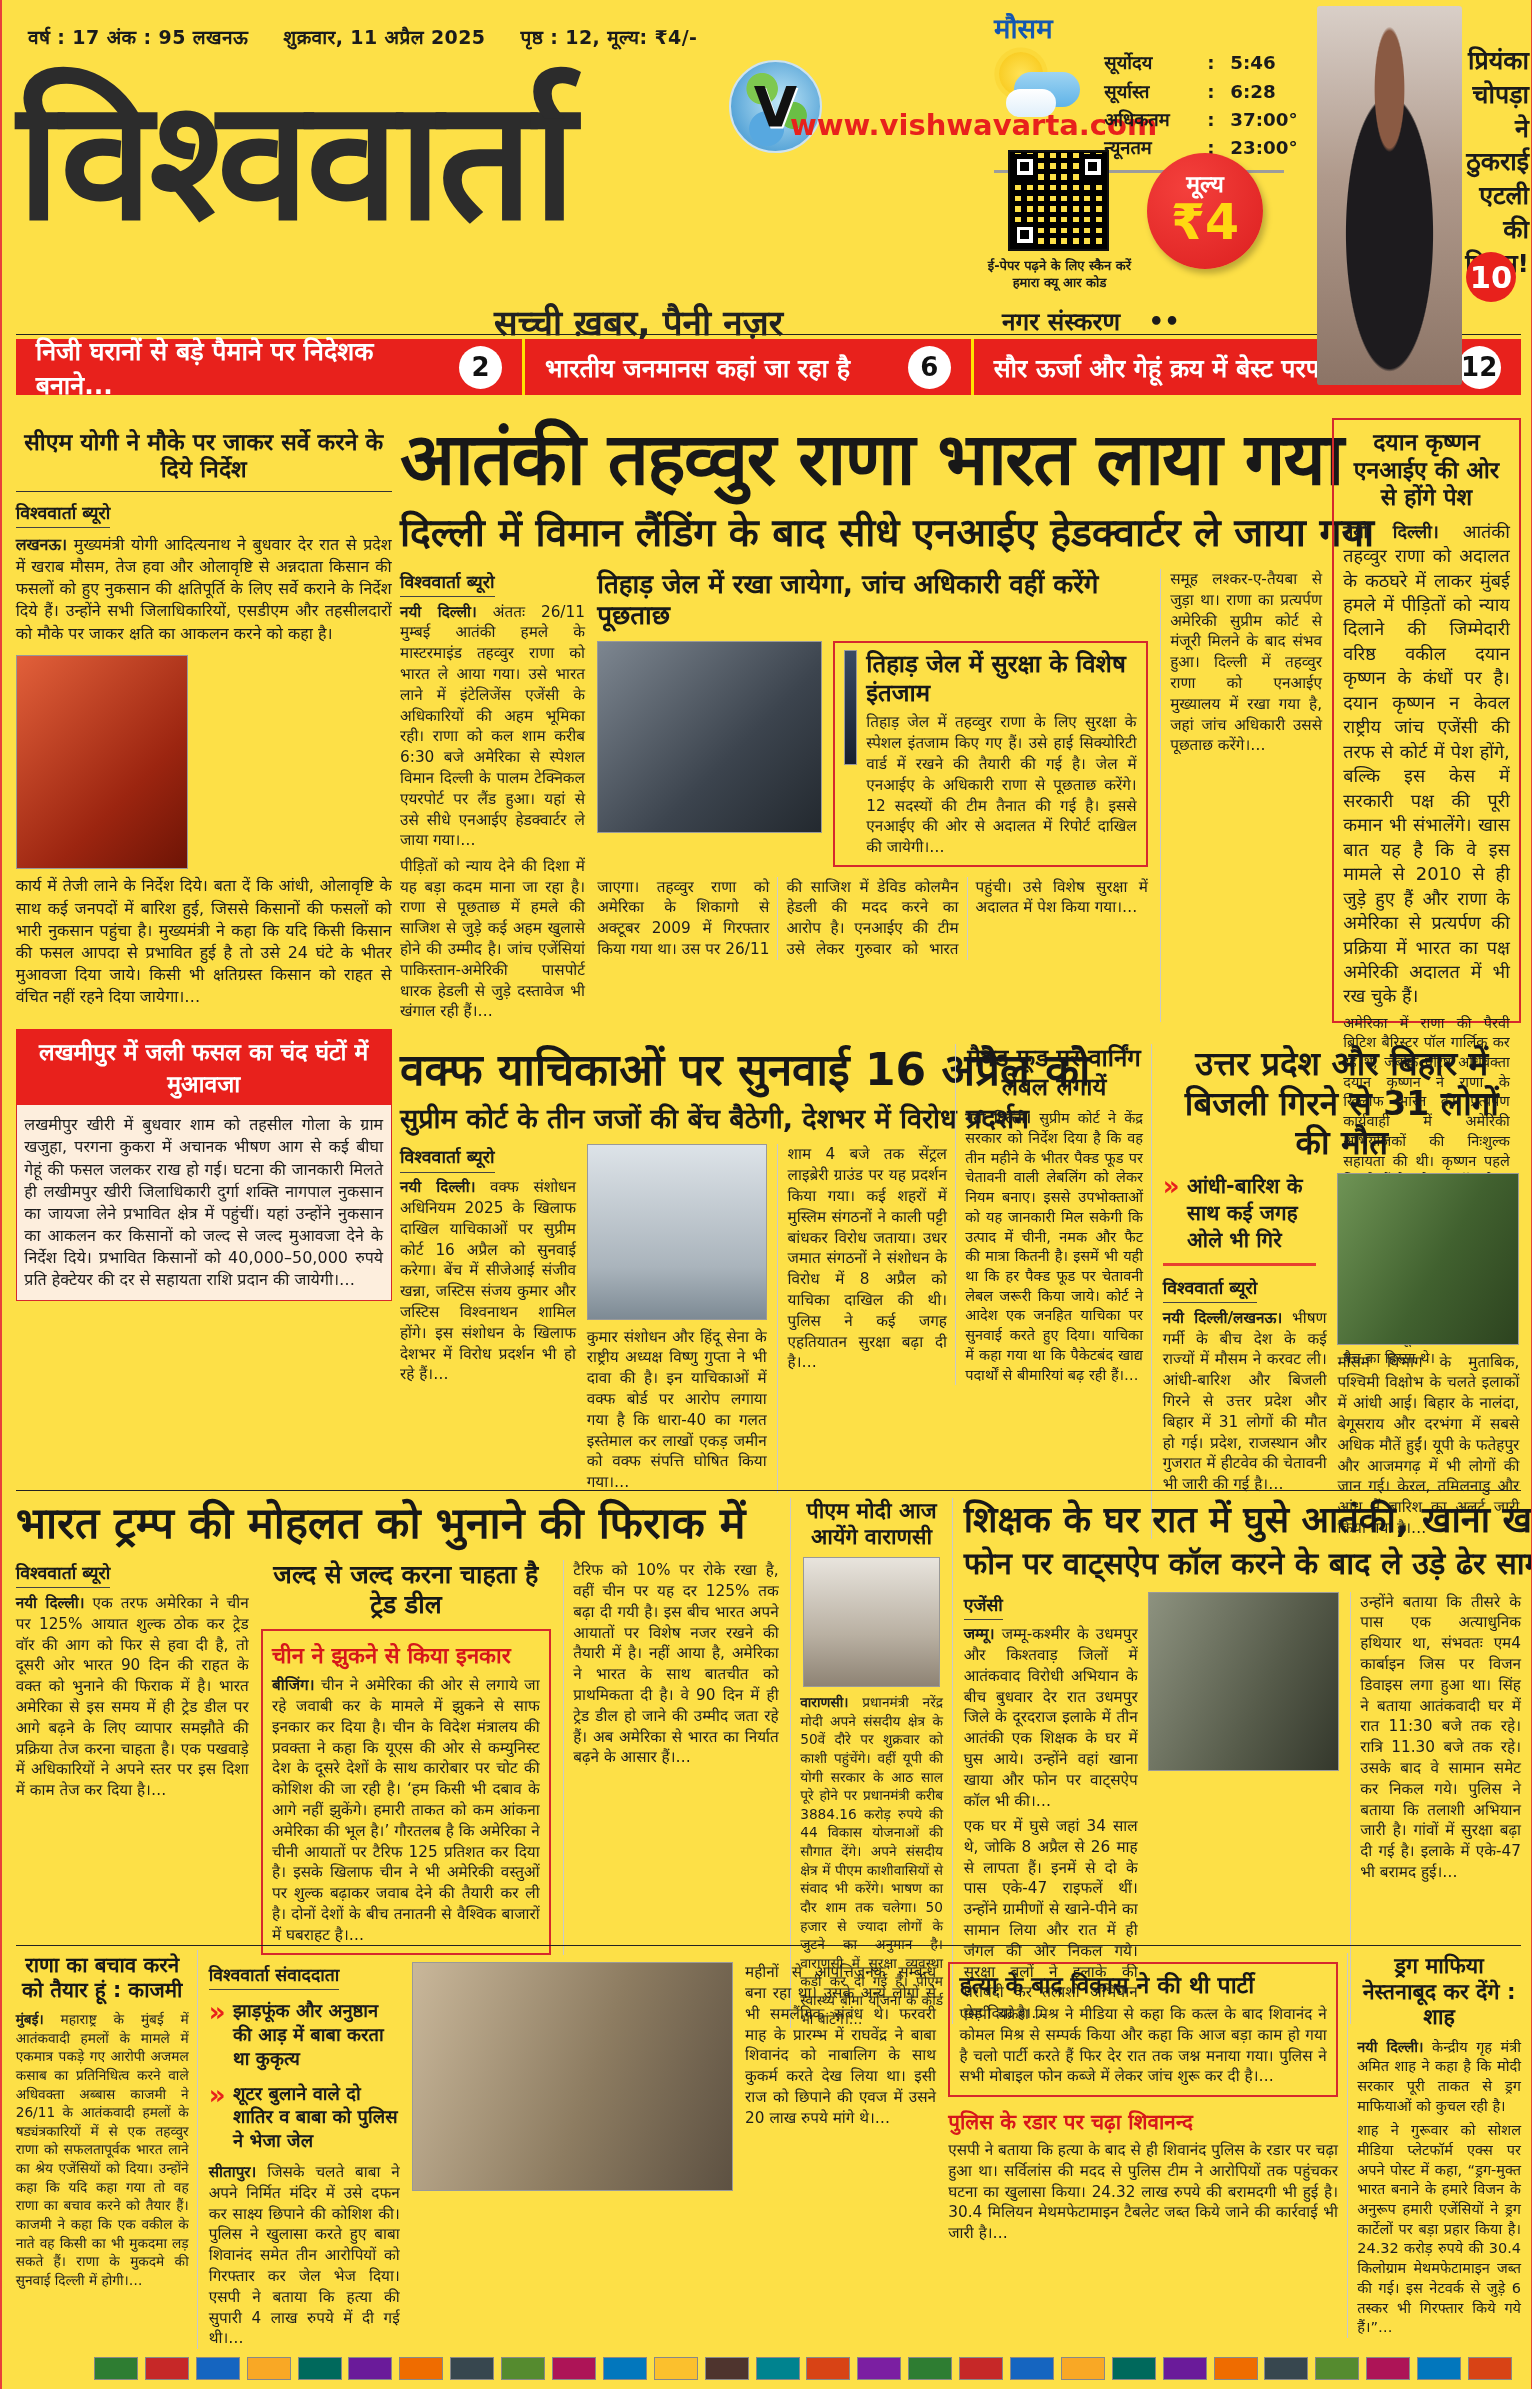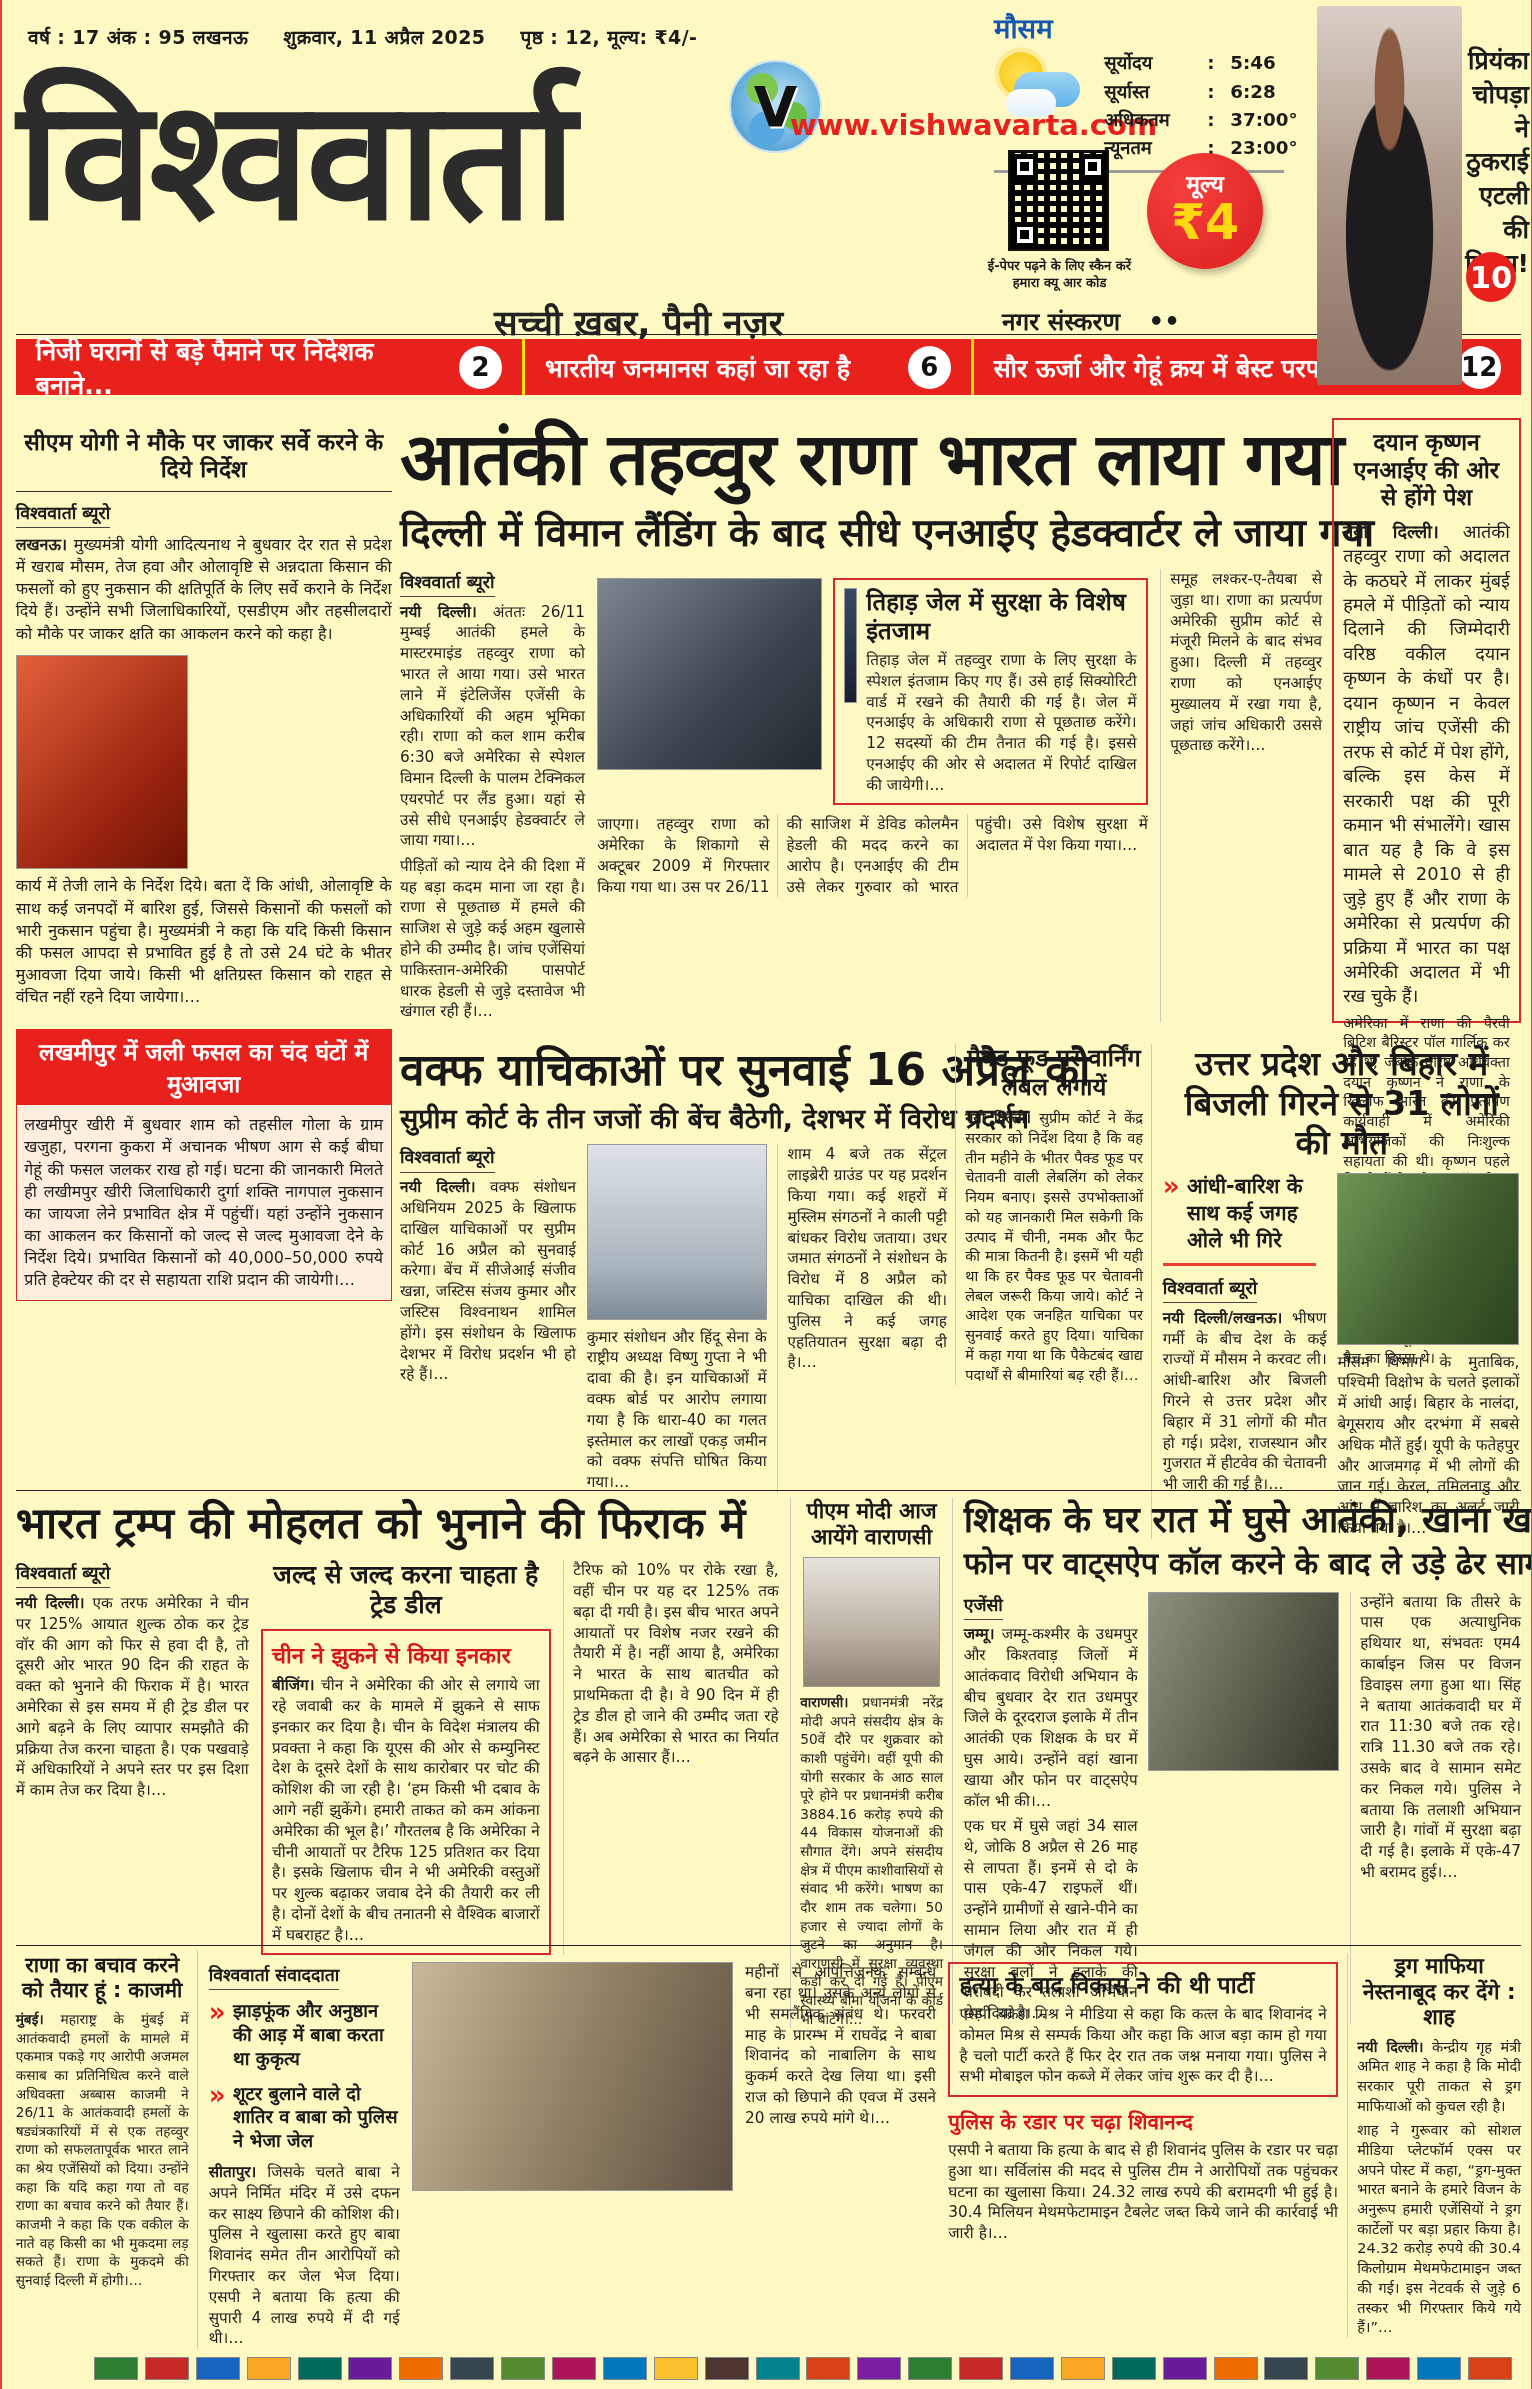--- a/index.html
+++ b/index.html
@@ -1,18 +1,18 @@
 <!DOCTYPE html>
 <html lang="hi" style="font-size:12.2px"><head>
 <meta charset="utf-8">
 <style>
   * { margin:0; padding:0; box-sizing:border-box; }
   html,body { background:#e9e9e9; }
   body { font-family:"DejaVu Sans","Liberation Sans",sans-serif; color:#1b1b1b; }
-  #page { position:relative; width:1533px; height:2389px; background:#fef9c3; margin:0 auto;
+  #page { position:relative; width:1533px; height:2389px; background:#fde047; margin:0 auto;
           border-left:2.3px solid #e8403a; border-right:2.3px solid #e8403a; overflow:hidden; }
   .abs { position:absolute; }
 
   
   .issueline { font-size:19px; font-weight:bold; letter-spacing:0.4px; }
   .issueline span { margin-right:35px; }
   .masthead-title { font-size:166px; font-weight:900; color:#2c2c2c; line-height:1.25; white-space:nowrap; letter-spacing:-3.1px; }
   .website { color:#e8211c; font-size:29px; font-weight:bold; }
   .tagline { font-size:35px; font-weight:900; color:#222; }
   .edition { font-size:24.4px; font-weight:900; }
@@ -210,20 +210,21 @@
     <div style="display:flex; gap:12.2px; margin-top:12.2px;">
       <div style="width:185px;">
         <div class="byline">विश्ववार्ता ब्यूरो</div>
         <div class="body-sm" style="margin-top:4.6px;">
           <span class="dl">नयी दिल्ली।</span>
           <span>अंततः 26/11 मुम्बई आतंकी हमले के मास्टरमाइंड तहव्वुर राणा को भारत ले आया गया। उसे भारत लाने में इंटेलिजेंस एजेंसी के अधिकारियों की अहम भूमिका रही। राणा को कल शाम करीब 6:30 बजे अमेरिका से स्पेशल विमान दिल्ली के पालम टेक्निकल एयरपोर्ट पर लैंड हुआ। यहां से उसे सीधे एनआईए हेडक्वार्टर ले जाया गया।…</span>
         </div>
         <div class="body-sm" style="margin-top:4.6px;">पीड़ितों को न्याय देने की दिशा में यह बड़ा कदम माना जा रहा है। राणा से पूछताछ में हमले की साजिश से जुड़े कई अहम खुलासे होने की उम्मीद है। जांच एजेंसियां पाकिस्तान-अमेरिकी पासपोर्ट धारक हेडली से जुड़े दस्तावेज भी खंगाल रही हैं।…</div>
       </div>
       <div style="flex:1;">
+        <div class="t" style="font-size:26px;">तिहाड़ जेल में रखा जायेगा, जांच अधिकारी वहीं करेंगे पूछताछ</div>
         <div style="display:flex; gap:10.7px; margin-top:9.2px;">
           <div class="photo" style="width:225px; height:192px; background:linear-gradient(135deg,#7d8690,#3c444e 60%,#23292f);"></div>
           <div class="rbox" style="flex:1; padding:7.6px 9.2px; display:flex; gap:9.2px;">
             <div class="photo" style="width:66px; height:115px; background:linear-gradient(#394a63,#18202e);"></div>
             <div>
               <div class="t" style="font-size:24px;">तिहाड़ जेल में सुरक्षा के विशेष इंतजाम</div>
               <div class="body-sm" style="margin-top:4.6px;">तिहाड़ जेल में तहव्वुर राणा के लिए सुरक्षा के स्पेशल इंतजाम किए गए हैं। उसे हाई सिक्योरिटी वार्ड में रखने की तैयारी की गई है। जेल में एनआईए के अधिकारी राणा से पूछताछ करेंगे। 12 सदस्यों की टीम तैनात की गई है। इससे एनआईए की ओर से अदालत में रिपोर्ट दाखिल की जायेगी।…</div>
             </div>
           </div>
         </div>

